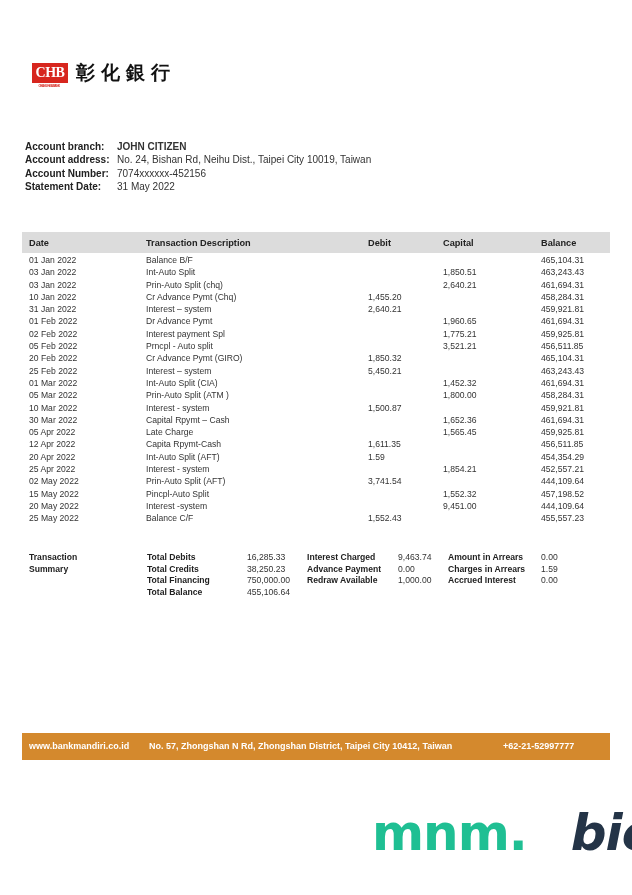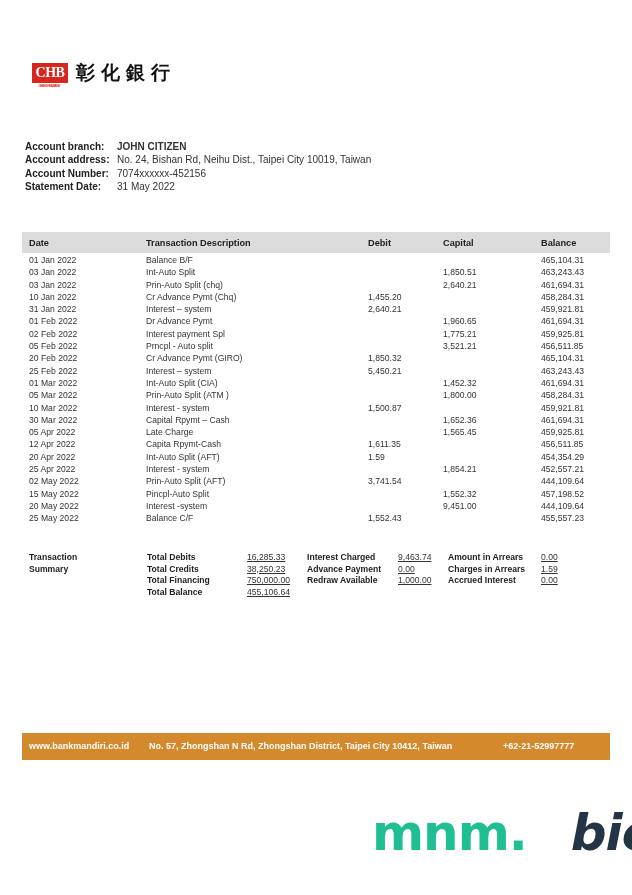--- a/index.html
+++ b/index.html
@@ -42,21 +42,21 @@
   .c-date { left: 29px; }
   .c-desc { left: 146px; }
   .c-debit { left: 368px; }
   .c-credit { left: 443px; }
   .c-bal { left: 541px; }
 
   .summary { position: absolute; top: 552px; left: 0; width: 632px; font-size: 8.6px; }
   .sum-line { position: relative; height: 11.6px; }
   .sum-line span { position: absolute; white-space: nowrap; }
   .b { font-weight: bold; color: #222; }
-  .v { color: #333; text-decoration: underline; }
+  .v { color: #333; }
 
   .footer {
     position: absolute; left: 22px; top: 733px; width: 588px; height: 27px;
     background: #d4892d; color: #fff; font-weight: bold; font-size: 9px;
   }
   .footer span { position: absolute; top: 8px; white-space: nowrap; }
 
   .watermark {
     position: absolute; left: 372px; top: 803px; font-size: 50px; font-weight: bold;
     font-family: "DejaVu Sans", sans-serif; letter-spacing: -1px; line-height: 60px;

